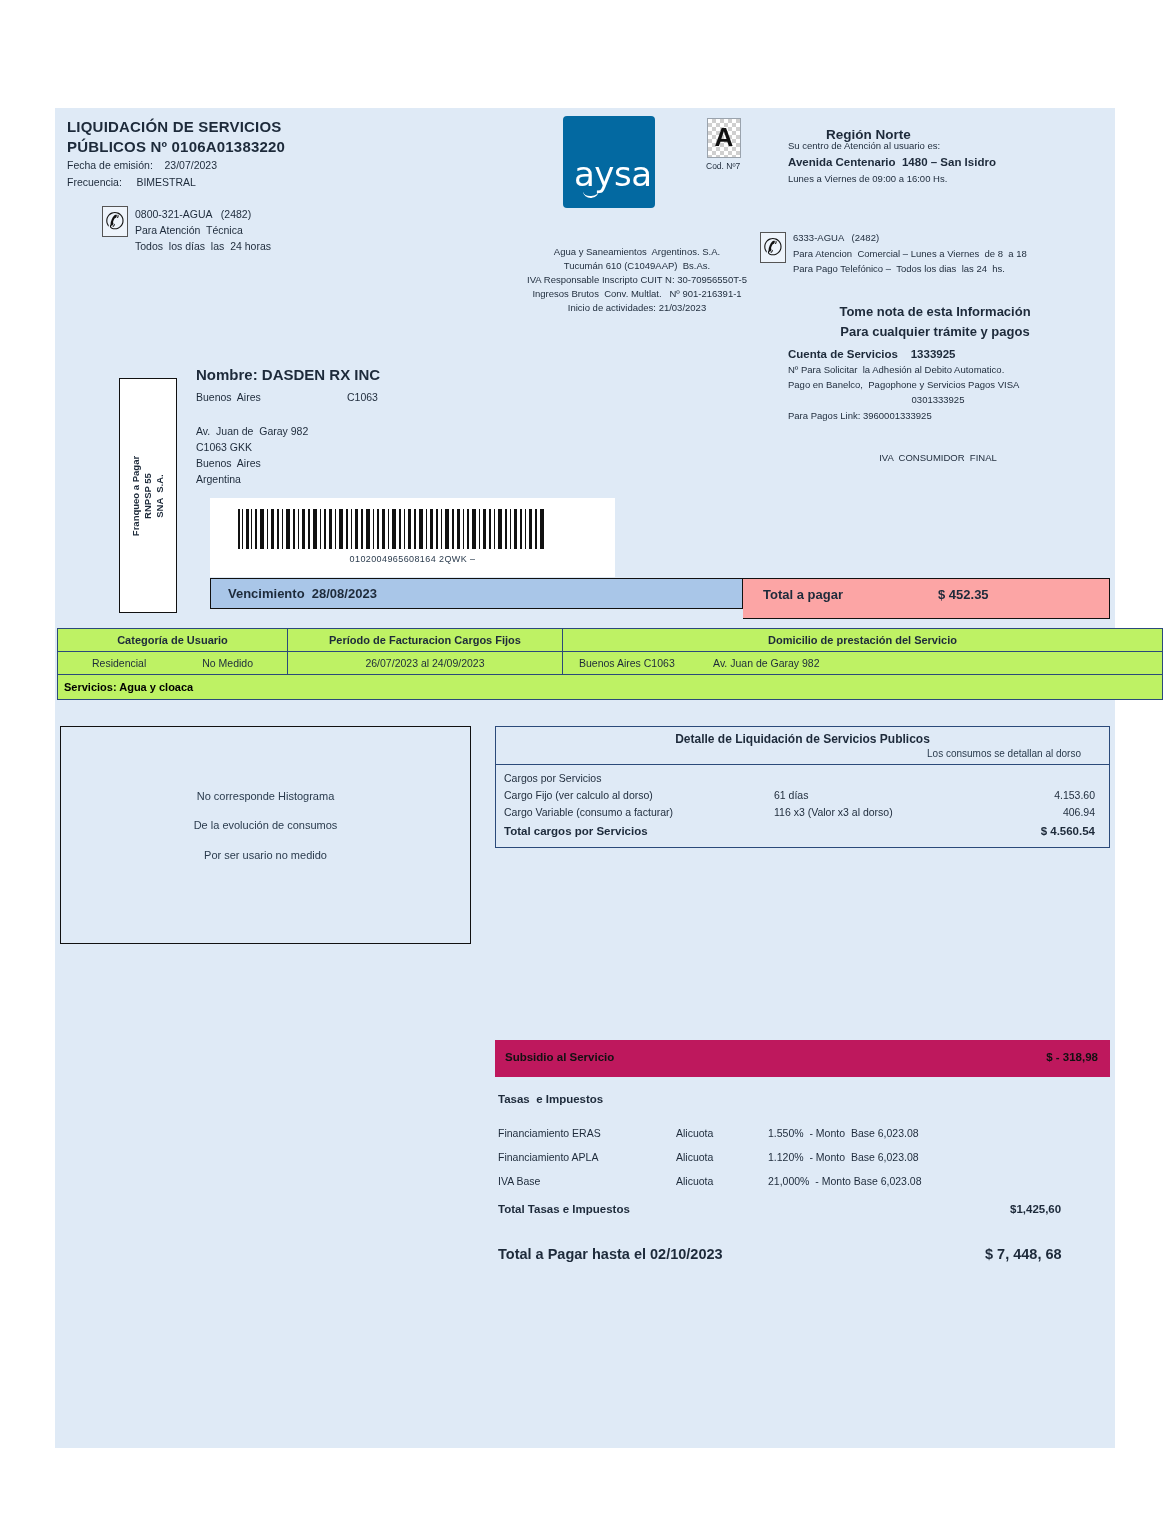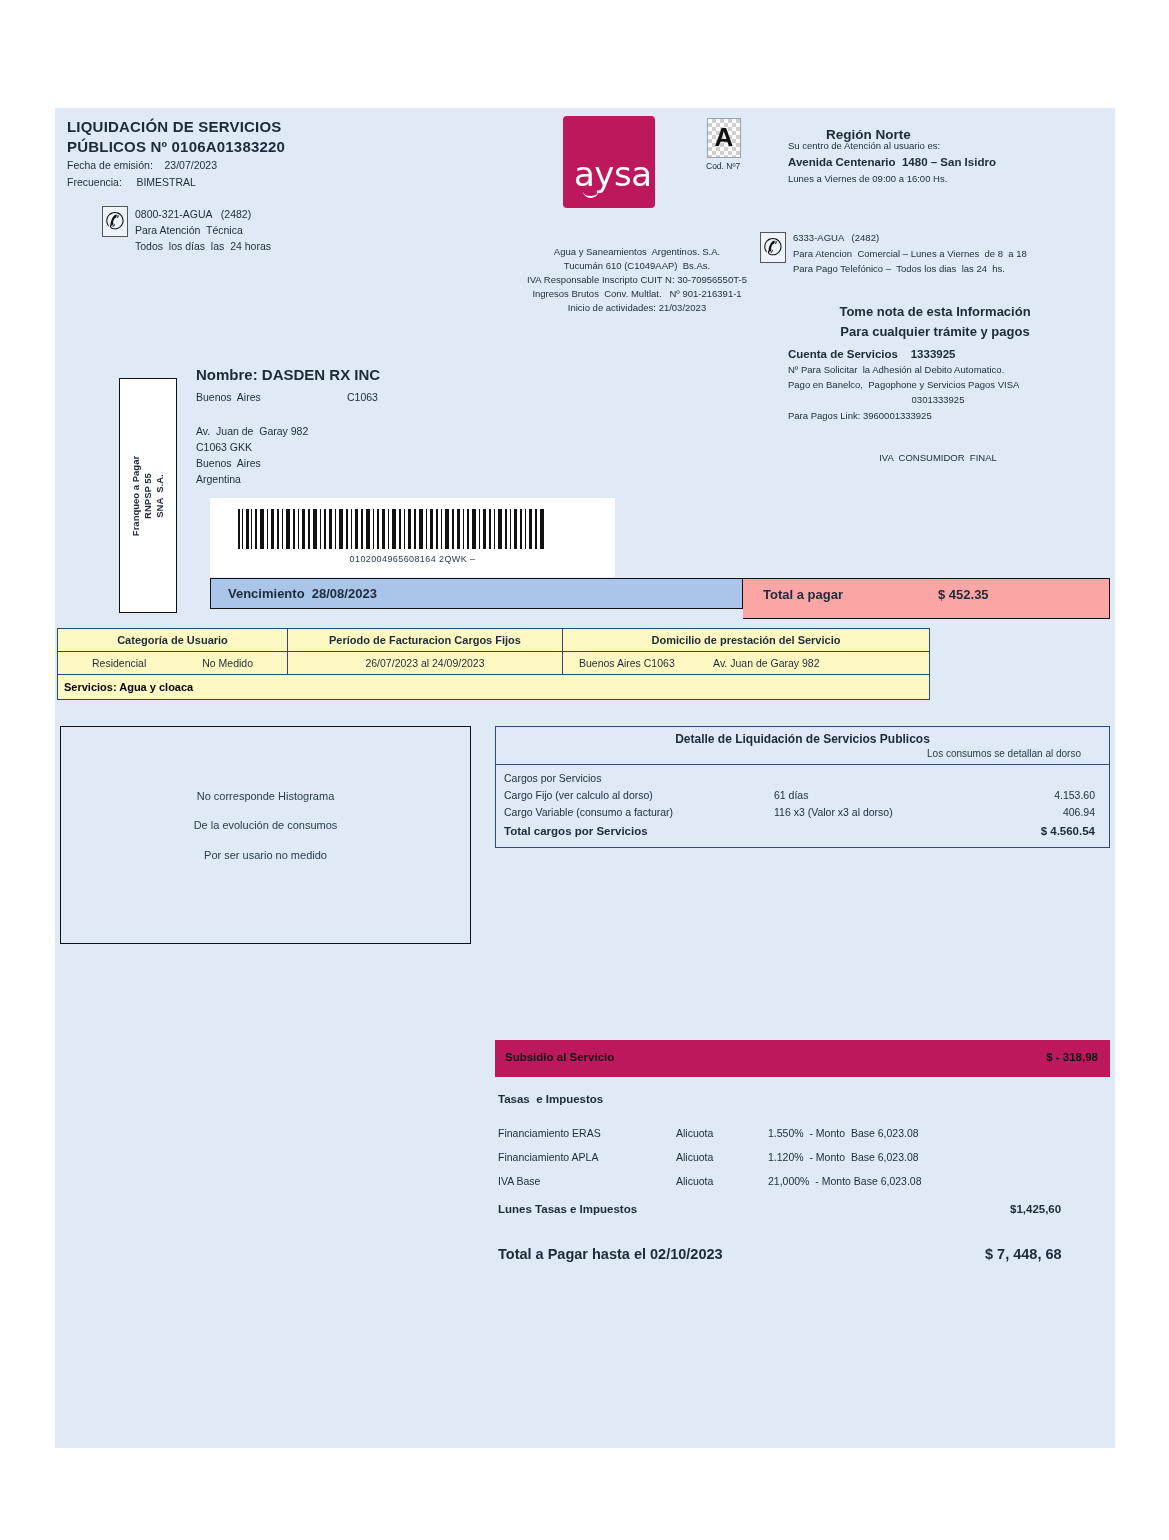--- a/index.html
+++ b/index.html
@@ -52,21 +52,21 @@
   #phone1 { left: 47px; top: 98px; }
   #ph1l1 { left: 80px; top: 100px; }
   #ph1l2 { left: 80px; top: 116px; }
   #ph1l3 { left: 80px; top: 132px; }
 
   
   #logo {
     position: absolute;
     left: 508px; top: 8px;
     width: 92px; height: 92px;
-    background: #be185d;
+    background: #0369a1;
     border-radius: 4px;
   }
   #logo span {
     position: absolute;
     left: 11px; top: 38px;
     color: #fff;
     font-size: 34px;
     font-family: "DejaVu Sans", sans-serif;
     letter-spacing: -0.5px;
   }
@@ -198,24 +198,24 @@
     border-left: none;
     box-sizing: border-box;
   }
   #total-lbl { left: 20px; top: 8px; font-size: 13px; }
   #total-val { left: 195px; top: 8px; font-size: 13px; }
 
   
   #tbl {
     position: absolute;
     left: 2px; top: 520px;
-    width: 873px;
+    width: 1106px;
     border: 1.5px solid #2b4a7a;
     box-sizing: border-box;
-    background: #fef9c3;
+    background: #bef264;
   }
   #tbl .row { display: flex; }
   #tbl .row.hdr { border-bottom: 1.5px solid #2b4a7a; }
   #tbl .row.vals { border-bottom: 1.5px solid #2b4a7a; }
   #tbl .c {
     box-sizing: border-box;
     padding: 5px 6px;
     font-size: 10.5px;
     color: #1d2a3a;
   }
@@ -513,19 +513,19 @@
     <span class="n">Financiamiento   APLA</span>
     <span class="a">Alicuota</span>
     <span class="p">1.120%  - Monto  Base 6,023.08</span>
   </div>
   <div class="taxrow" id="tax3">
     <span class="n">IVA Base</span>
     <span class="a">Alicuota</span>
     <span class="p">21,000%  - Monto Base 6,023.08</span>
   </div>
 
-  <div class="t b" id="tax-total-lbl">Lunes Tasas e Impuestos</div>
+  <div class="t b" id="tax-total-lbl">Total Tasas e Impuestos</div>
   <div class="t b" id="tax-total-val">$1,425,60</div>
 
   <div class="t b" id="grand-lbl">Total a Pagar hasta el 02/10/2023</div>
   <div class="t b" id="grand-val">$ 7, 448, 68</div>
 
 </div>
 
 </body></html>

